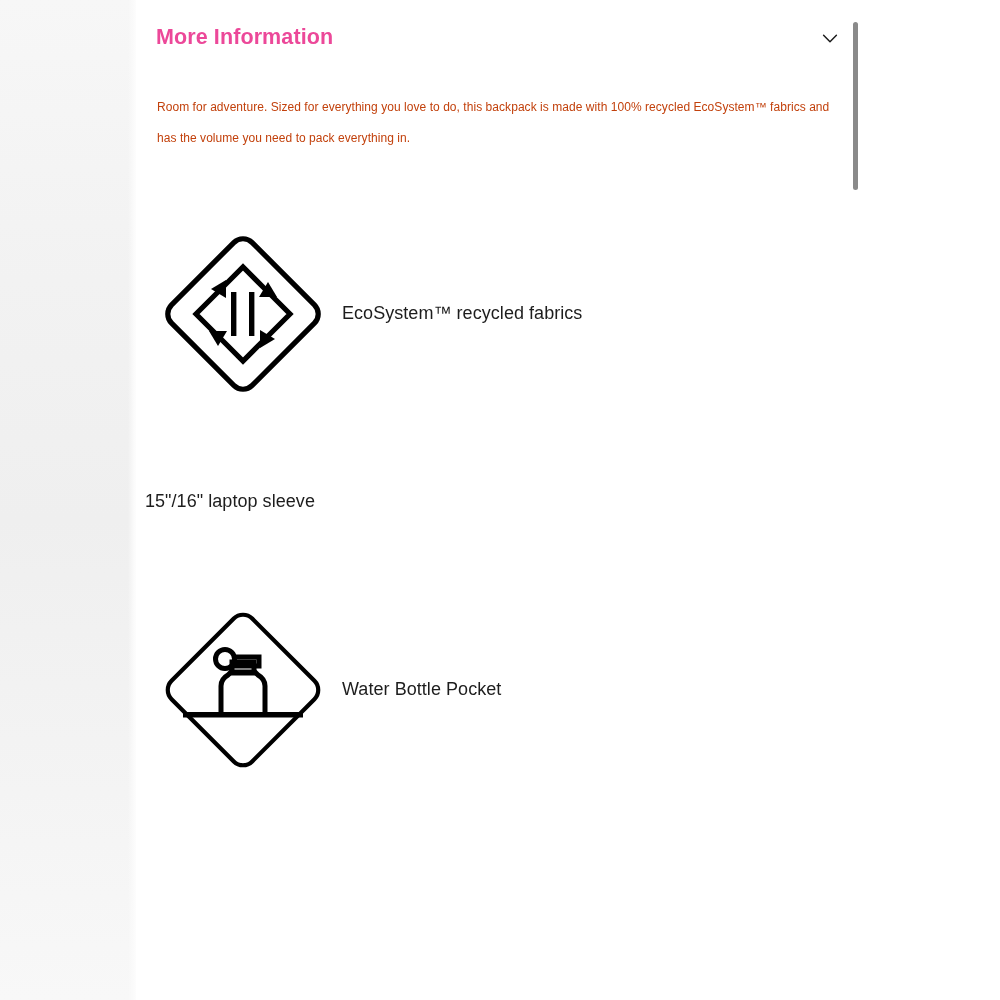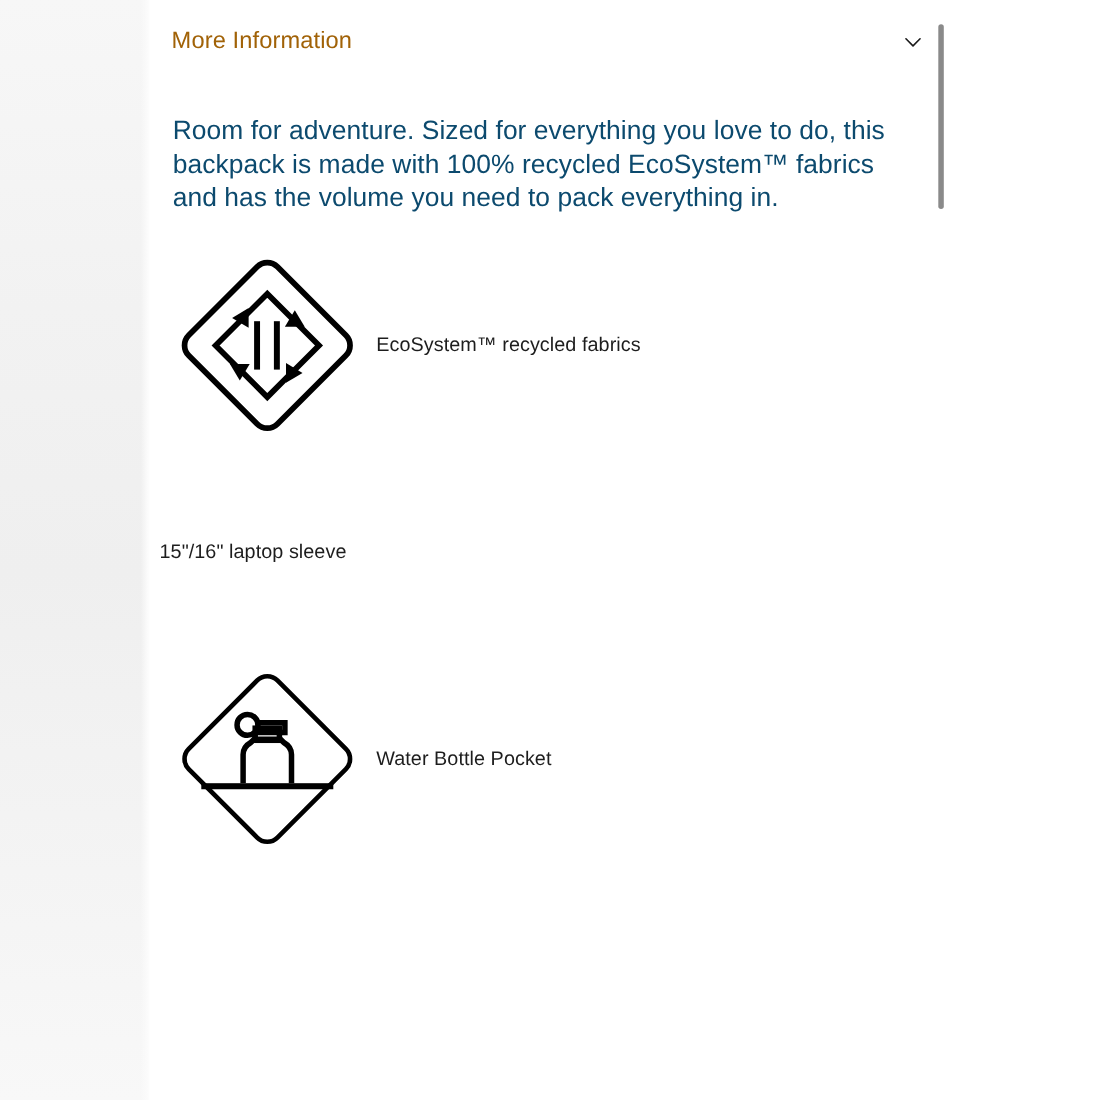--- a/index.html
+++ b/index.html
@@ -53,22 +53,22 @@
     position: absolute;
     left: 20px;
     top: 18px;
     width: 700px;
     height: 40px;
     display: flex;
     align-items: center;
   }
   .section-title {
     font-size: 21.5px;
-    font-weight: normal;
-    color: #a16207;
+    font-weight: bold;
+    color: #ec4899;
     letter-spacing: 0.1px;
     line-height: 1.2;
     text-align: center;
   }
   .chevron-btn {
     position: absolute;
     left: 678px;
     top: 22px;
     width: 32px;
     height: 32px;
@@ -80,23 +80,23 @@
     border: none;
     padding: 0;
   }
 
   
   .body-copy {
     position: absolute;
     left: 21px;
     top: 80px;
     width: 678px;
-    font-size: 24px;
+    font-size: 12px;
     line-height: 30.5px;
-    color: #0c4a6e;
+    color: #c2410c;
     letter-spacing: 0.05px;
   }
 
   
   .features {
     position: absolute;
     left: 0;
     top: 220px;
     width: 864px;
   }

